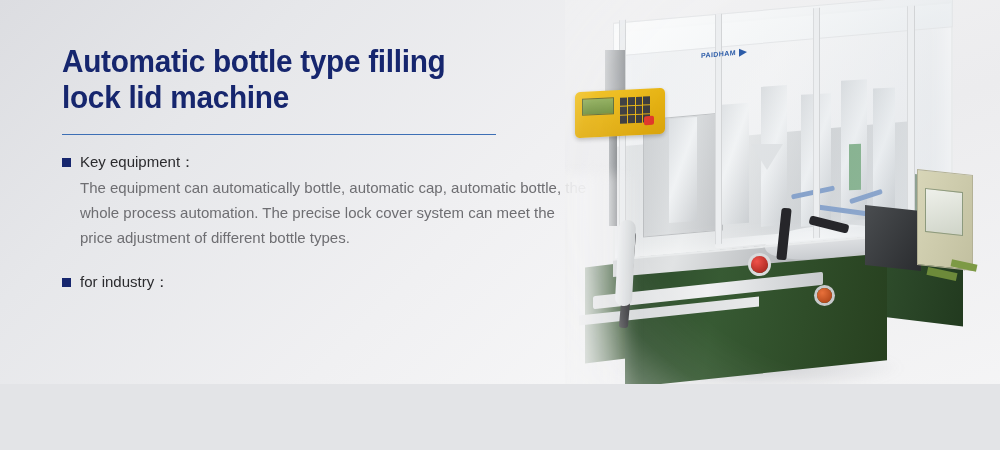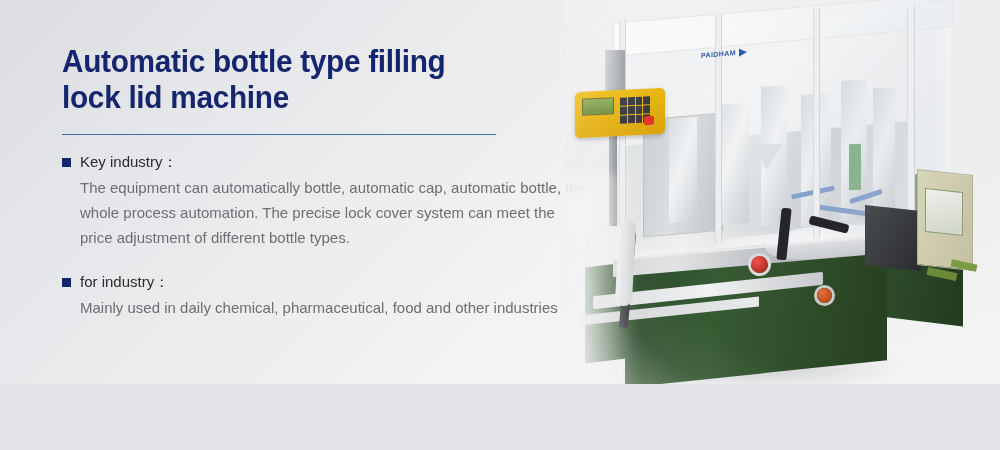--- a/index.html
+++ b/index.html
@@ -303,31 +303,30 @@
     <div class="title">Automatic bottle type filling
 lock lid machine</div>
 
     <div class="divider"></div>
 
     <div class="features">
 
       <div class="feature-block">
         <div class="feature-head">
           <span class="bullet"></span>
-          <span class="feature-label">Key industry：</span>
+          <span class="feature-label">Key equipment：</span>
         </div>
         <div class="feature-body">The equipment can automatically bottle, automatic cap, automatic bottle, the whole process automation. The precise lock cover system can meet the price adjustment of different bottle types.</div>
       </div>
 
       <div class="feature-block">
         <div class="feature-head">
           <span class="bullet"></span>
           <span class="feature-label">for industry：</span>
         </div>
-        <div class="feature-body justify">Mainly used in daily chemical, pharmaceutical, food and other industries</div>
       </div>
 
     </div>
   </div>
 
   <div class="photo">
     <div class="ph floor"></div>
     <div class="ph shadow-soft"></div>
 
     <div class="ph base-far"></div>

